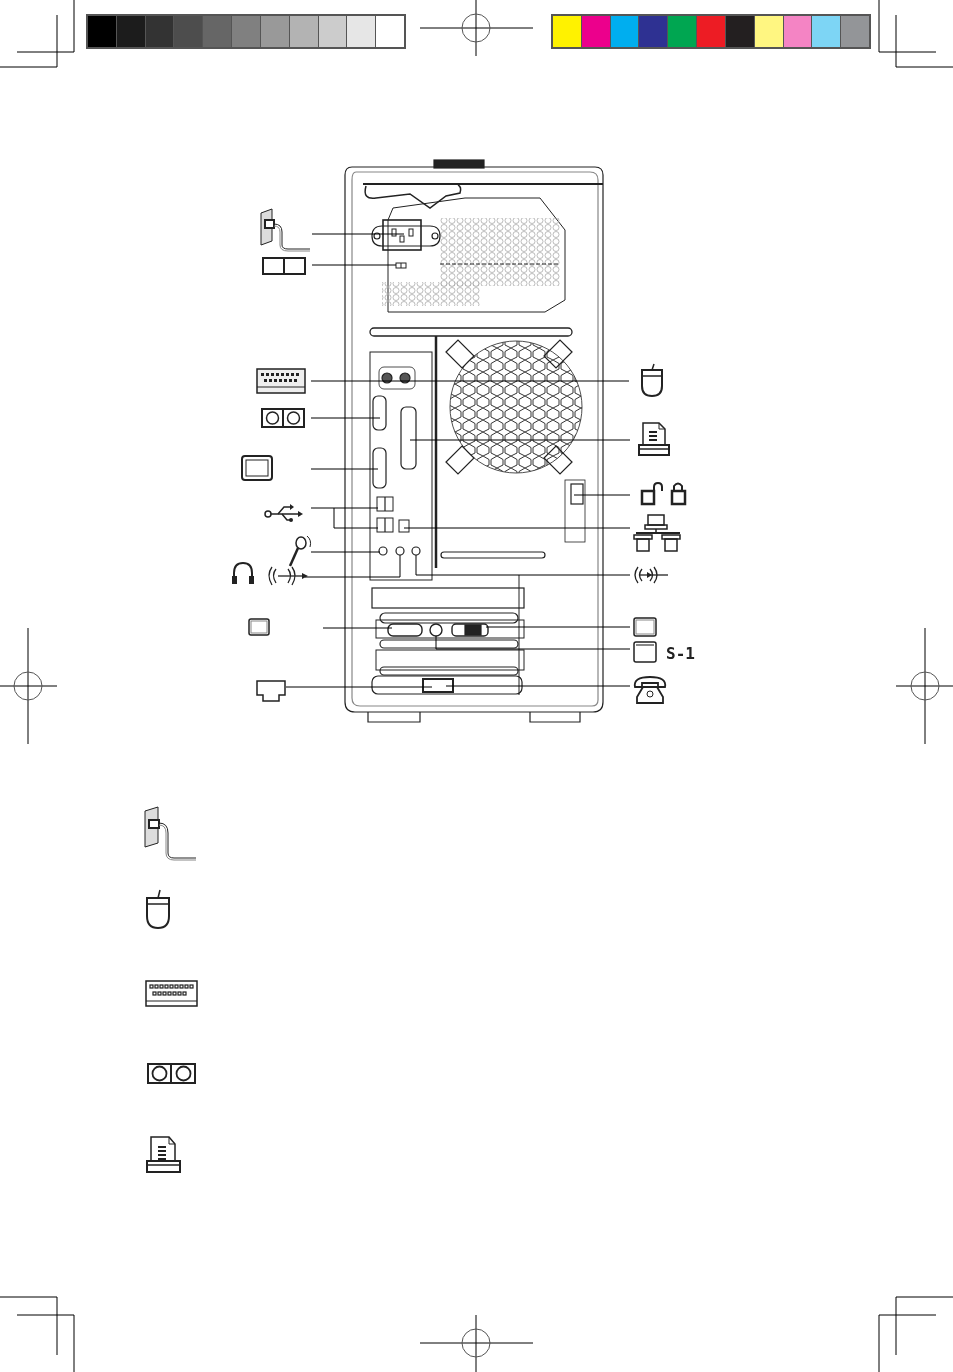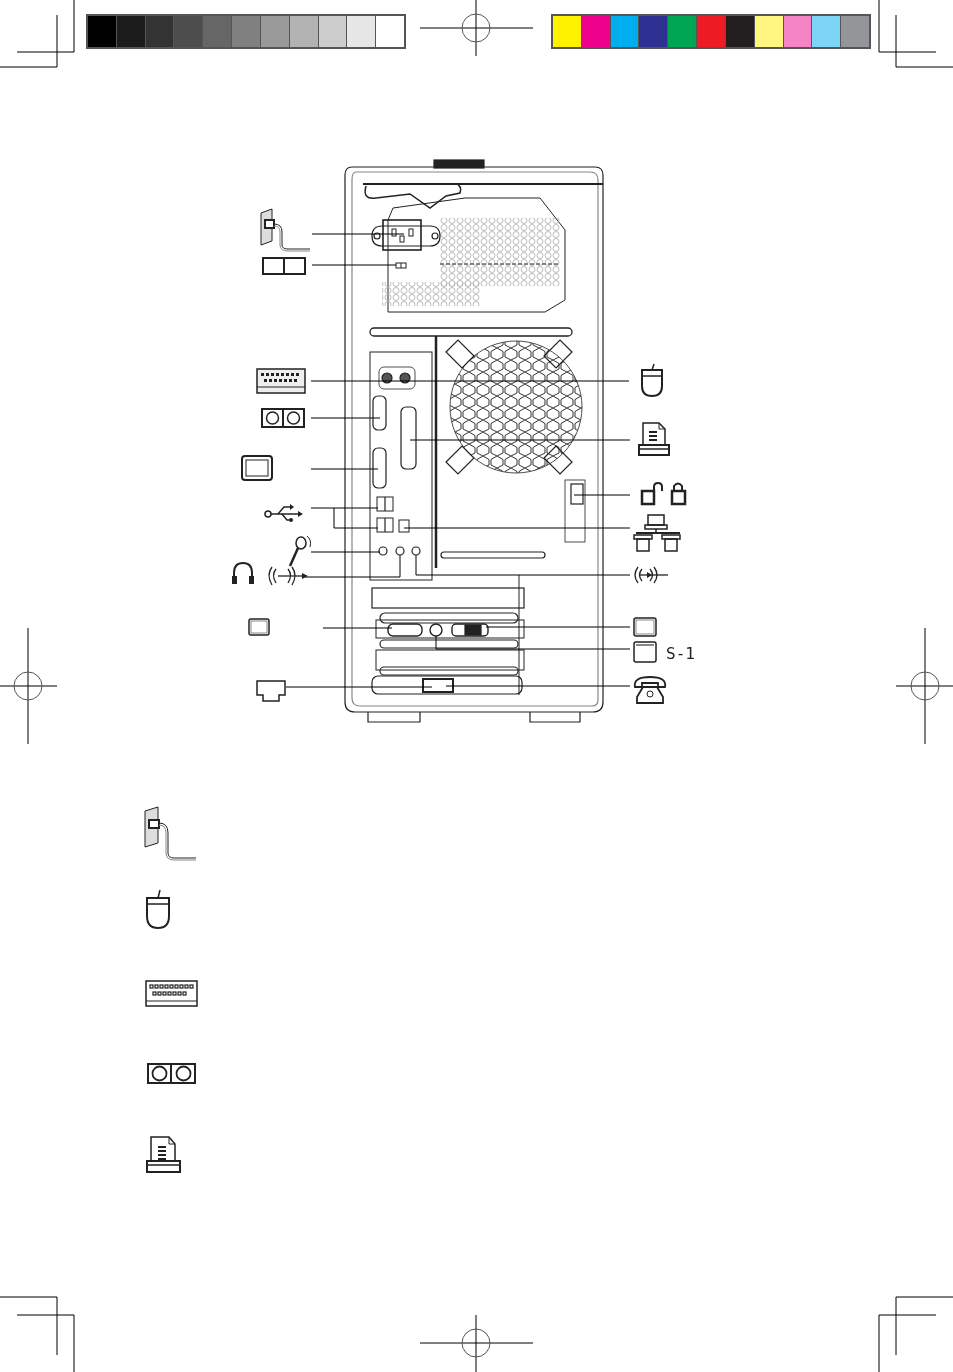--- a/index.html
+++ b/index.html
@@ -1,20 +1,20 @@
 <!DOCTYPE html>
 <html><head>
 <meta charset="utf-8">
 <style>
   html, body { margin:0; padding:0; background:#fff; }
   body { width:953px; height:1372px; position:relative; overflow:hidden; font-family:"Liberation Sans", sans-serif; }
   .swatch-bar { position:absolute; top:14px; height:31px; display:flex; border:2px solid #555; background:#555; gap:1px; }
   .swatch { width:14px; height:100%; }
   svg { position:absolute; left:0; top:0; }
-  .s1 { position:absolute; left:666px; top:644px; font-family:"DejaVu Sans Mono", monospace; font-size:16px; color:#222; }
+  .s1 { position:absolute; left:666px; top:644px; font-family:"DejaVu Sans Mono", monospace; font-size:16px; color:#222;font-weight:bold; }
   .hit { position:absolute; }
 </style>
 </head>
 <body>
 
 <div class="swatch-bar" style="left:86px; width:316px;" id="gray-bar">
     <div class="swatch" style="background: rgb(0, 0, 0); flex: 1 1 0%;"></div>
     <div class="swatch" style="background: rgb(28, 28, 28); flex: 1 1 0%;"></div>
     <div class="swatch" style="background: rgb(51, 51, 51); flex: 1 1 0%;"></div>
     <div class="swatch" style="background: rgb(77, 77, 77); flex: 1 1 0%;"></div>

